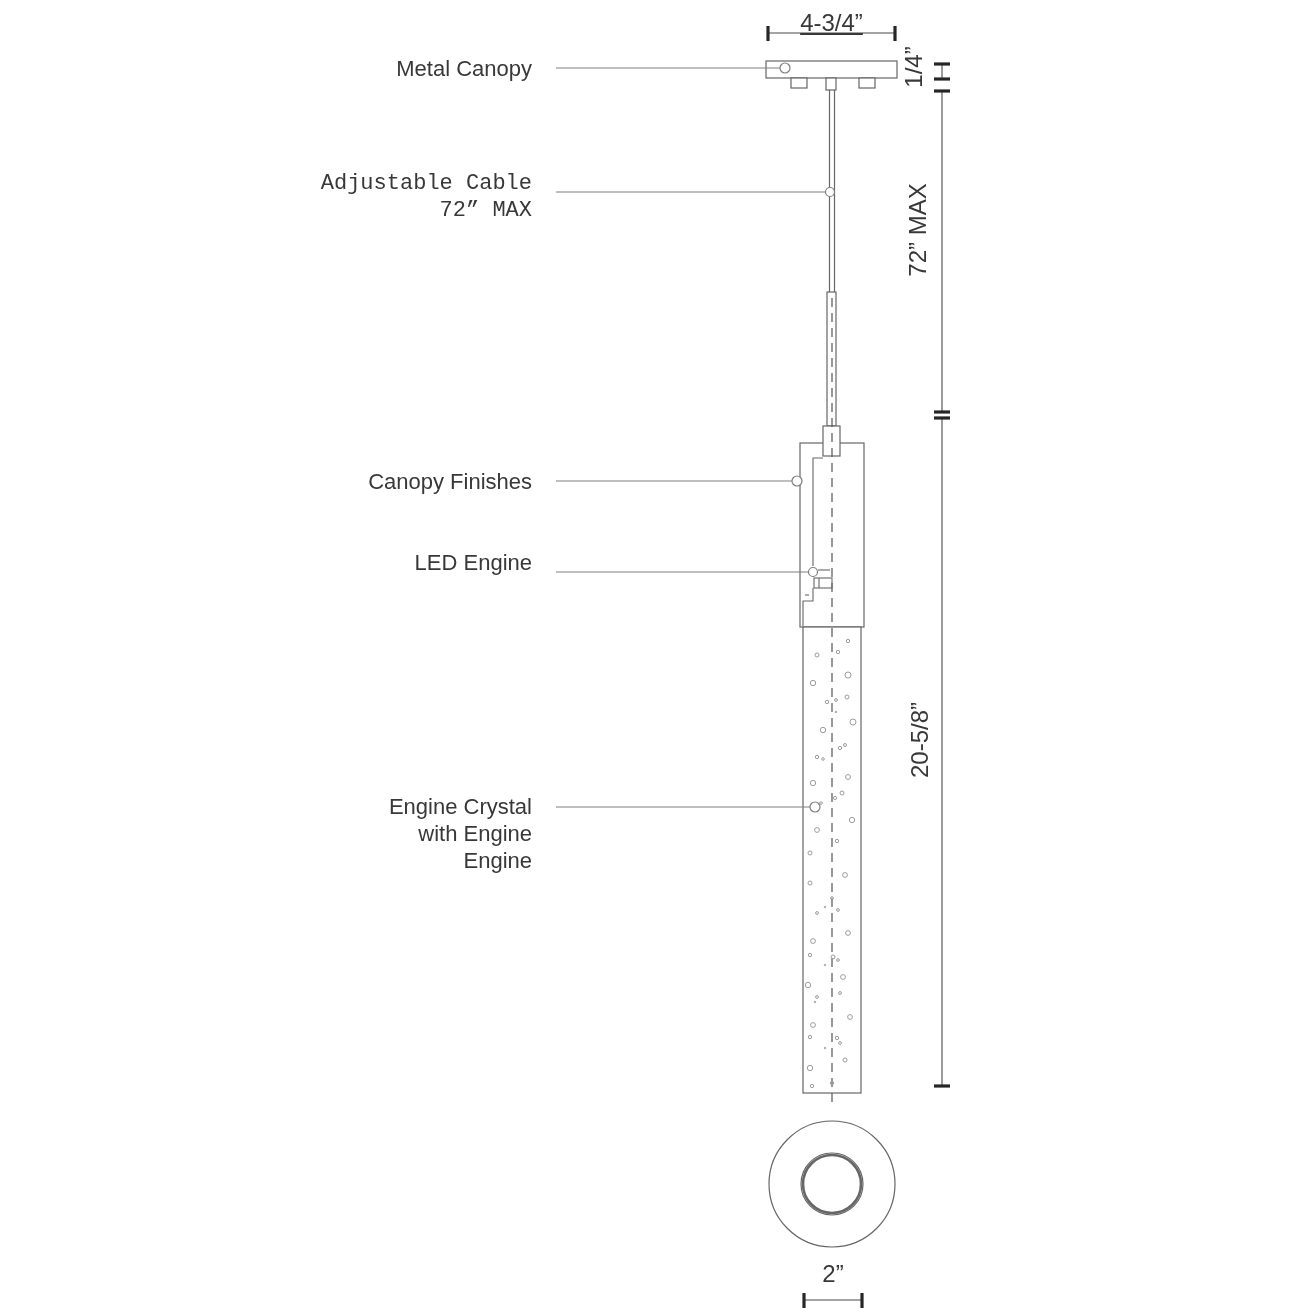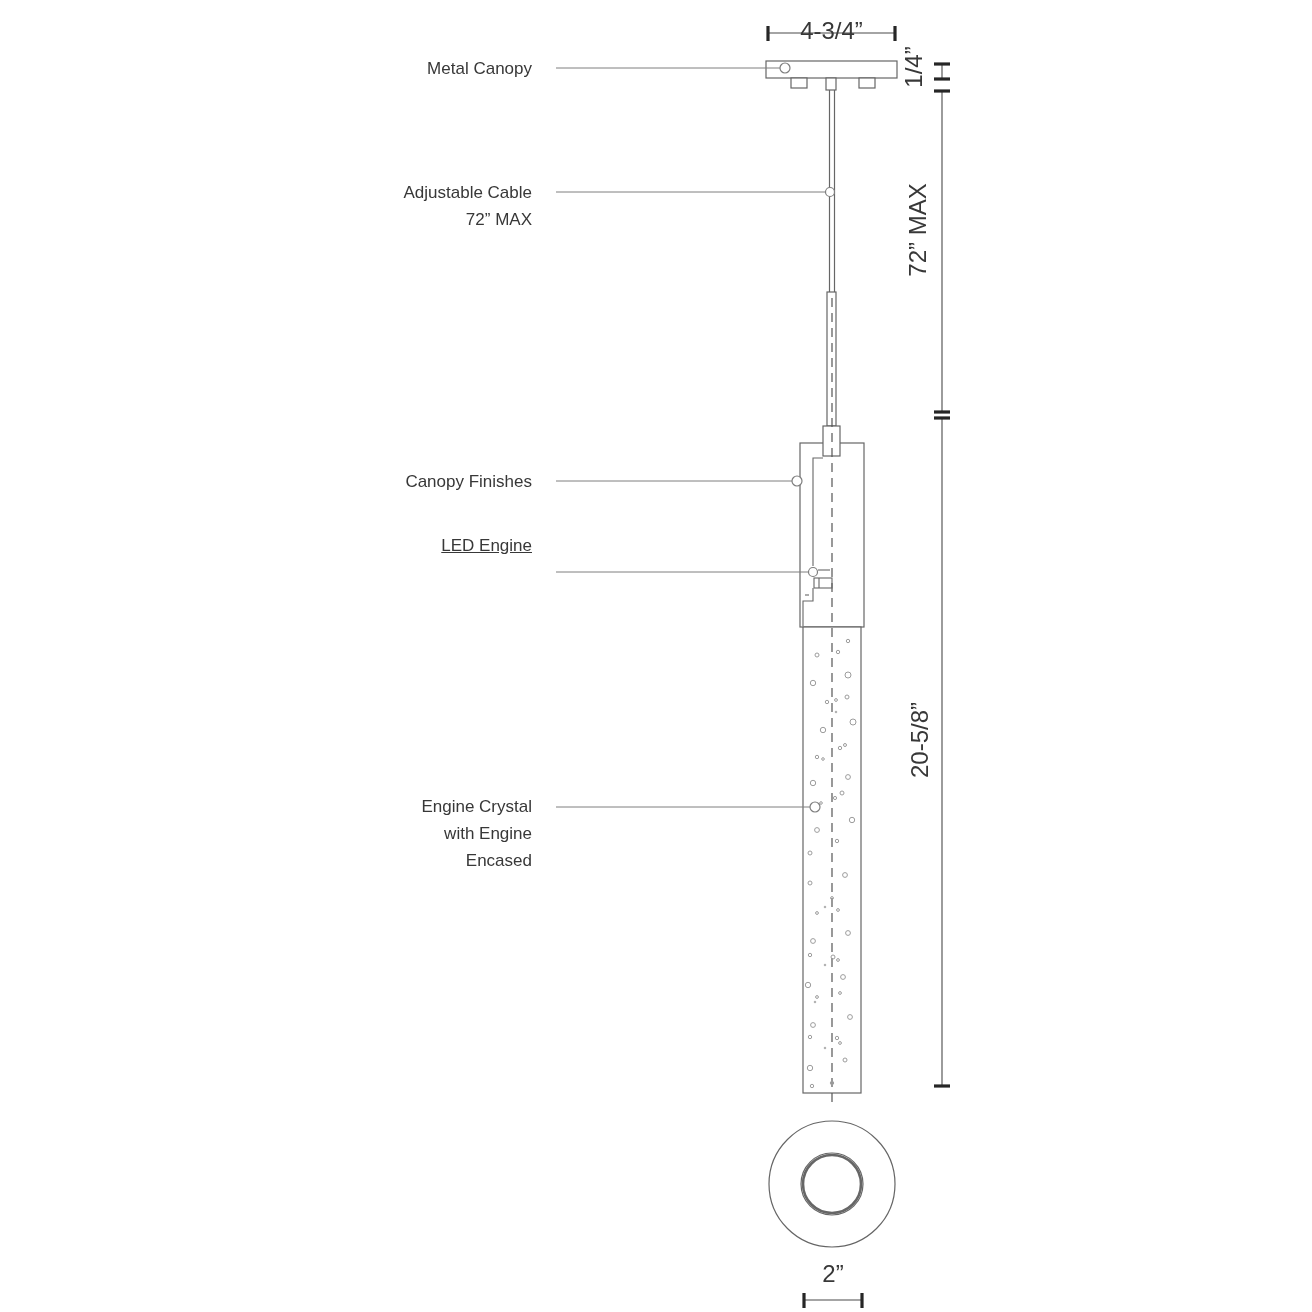--- a/index.html
+++ b/index.html
@@ -4,21 +4,21 @@
 <style>
   html,body{margin:0;padding:0;}
   body{
     width:1312px;height:1312px;position:relative;overflow:hidden;
     background:var(--background,#fff);
     font-family:"Liberation Sans", sans-serif;
     color:var(--text,#383838);
   }
   .label{
     position:absolute;right:780px;text-align:right;
-    font-size:17px;line-height:27px;white-space:nowrap;
+    font-size:22px;line-height:27px;white-space:nowrap;
     color:var(--text,#383838);
   }
   .dimtext{
     position:absolute;font-size:24px;white-space:nowrap;
     color:var(--text,#383838);text-align:center;
   }
   .rot{transform:rotate(-90deg);}
   svg{position:absolute;left:0;top:0;}
   .ln{stroke:var(--line,#666);fill:none;stroke-width:1.2;}
   .fw{stroke:var(--line,#666);fill:#fff;stroke-width:1.2;}
@@ -171,36 +171,36 @@
 
   <g>
     <line class="dimln" x1="804" y1="1300" x2="862" y2="1300"></line>
     <line class="tick" x1="804" y1="1293" x2="804" y2="1308"></line>
     <line class="tick" x1="862" y1="1293" x2="862" y2="1308"></line>
   </g>
 </svg>
 
 <div class="label" style="top:55px;">Metal Canopy</div>
 
-<div class="label" style="top:179px;">
+<div class="label" style="top:170px;font-family:Liberation Mono, monospace;">
   <div>Adjustable Cable</div>
   <div>72” MAX</div>
 </div>
 
 <div class="label" style="top:468px;">Canopy Finishes</div>
 
-<div class="label" style="top:532px;text-decoration:underline;">LED Engine</div>
+<div class="label" style="top:549px;">LED Engine</div>
 
 <div class="label" style="top:793px;">
   <div>Engine Crystal</div>
   <div>with Engine</div>
-  <div>Encased</div>
+  <div>Engine</div>
 </div>
 
-<div class="dimtext" style="left:766px;top:17px;width:131px;">4-3/4”</div>
+<div class="dimtext" style="left:766px;top:9px;width:131px;text-decoration:underline;">4-3/4”</div>
 
 <div class="dimtext rot" style="left:884px;top:54px;width:60px;height:26px;line-height:26px;">1/4”</div>
 
 <div class="dimtext rot" style="left:853px;top:217px;width:130px;height:26px;line-height:26px;">72” MAX</div>
 
 <div class="dimtext rot" style="left:860px;top:727px;width:120px;height:26px;line-height:26px;">20-5/8”</div>
 
 <div class="dimtext" style="left:776px;top:1260px;width:114px;">2”</div>
 
 </body></html>

